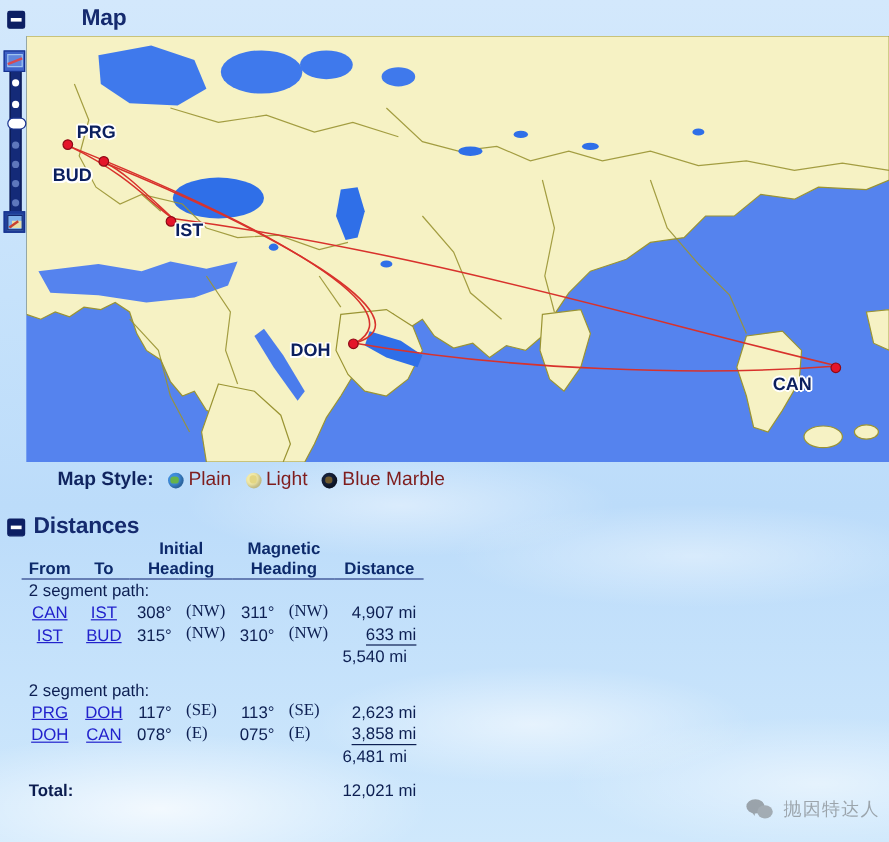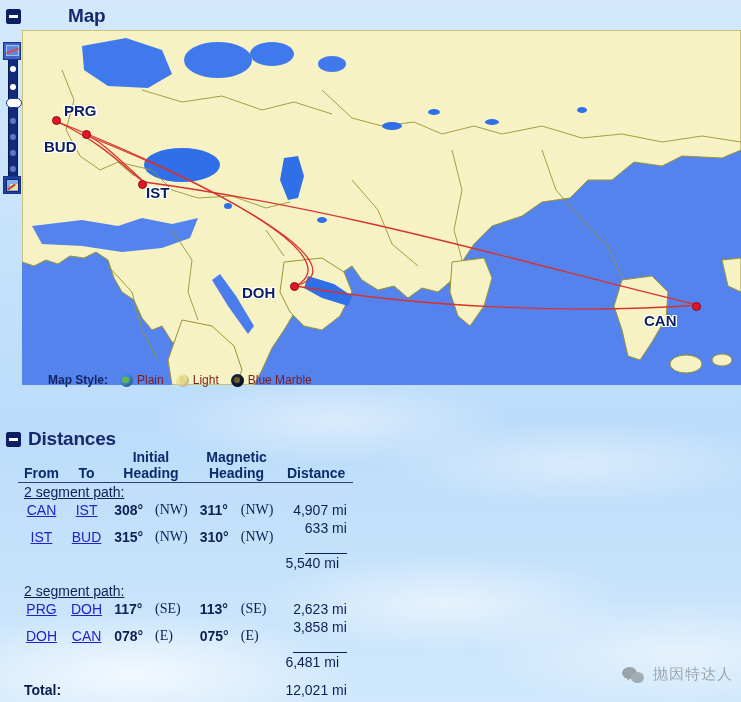--- a/index.html
+++ b/index.html
@@ -154,25 +154,25 @@
     text-shadow:
       -1.2px -1.2px 0 #fff, 1.2px -1.2px 0 #fff,
       -1.2px  1.2px 0 #fff, 1.2px  1.2px 0 #fff,
        0 -1.4px 0 #fff, 0 1.4px 0 #fff,
       -1.4px 0 0 #fff, 1.4px 0 0 #fff;
   }
 
   
   #map-style-bar {
     position: absolute;
-    left: 48px; top: 373px;
+    left: 48px; top: 391px;
     display: flex;
     align-items: center;
     gap: 6px;
-    font-size: 12px;
+    font-size: 16px;
     font-weight: bold;
     color: #10245f;
   }
   #map-style-bar .opt {
     display: flex;
     align-items: center;
     gap: 4px;
     font-weight: normal;
     color: #7f1d1d;
     margin-left: 6px;
@@ -221,40 +221,39 @@
     line-height: 16px;
     border-bottom: 1.5px solid #2a3f87;
   }
   #dist-table th.th-from, #dist-table th.th-to { width: auto; }
   #dist-table td {
     padding: 0 6px;
     line-height: 18px;
     white-space: nowrap;
   }
   .c-code { text-align: center; }
-  .c-hdg  { padding-right: 2px; font-weight: bold; }
+  .c-hdg  { text-align: right; padding-right: 2px; }
   .c-dir  { text-align: left; padding-left: 4px; font-family: Liberation Serif, serif; }
   .c-dist { text-align: right; }
   .lnk {
     color: #2222cc;
     text-decoration: underline;
     cursor: pointer;
   }
-  .path-label { padding-left: 0; text-decoration: underline; }
+  .path-label { padding-left: 0; }
   .row-gap td { height: 10px; line-height: 10px; }
   .subtotal { text-align: left; }
-  .sum-underline { border-bottom: 1.3px solid #0d1f52; display: inline-block; padding-bottom: 16px; }
+  .sum-underline { border-bottom: 1.3px solid #0d1f52; display: inline-block; padding-bottom: 0px; }
   .tot-label { font-weight: bold; color: #0b1c4f; padding-left: 0; }
 
   
   #watermark {
     position: absolute;
     right: 8px; bottom: 18px;
     display: flex;
-    align-items: center;
     gap: 7px;
     opacity: 0.5;
   }
   #watermark .wechat {
     position: relative;
     width: 24px; height: 18px;
     flex: 0 0 auto;
   }
   #watermark .wechat .b1, #watermark .wechat .b2 {
     position: absolute;

